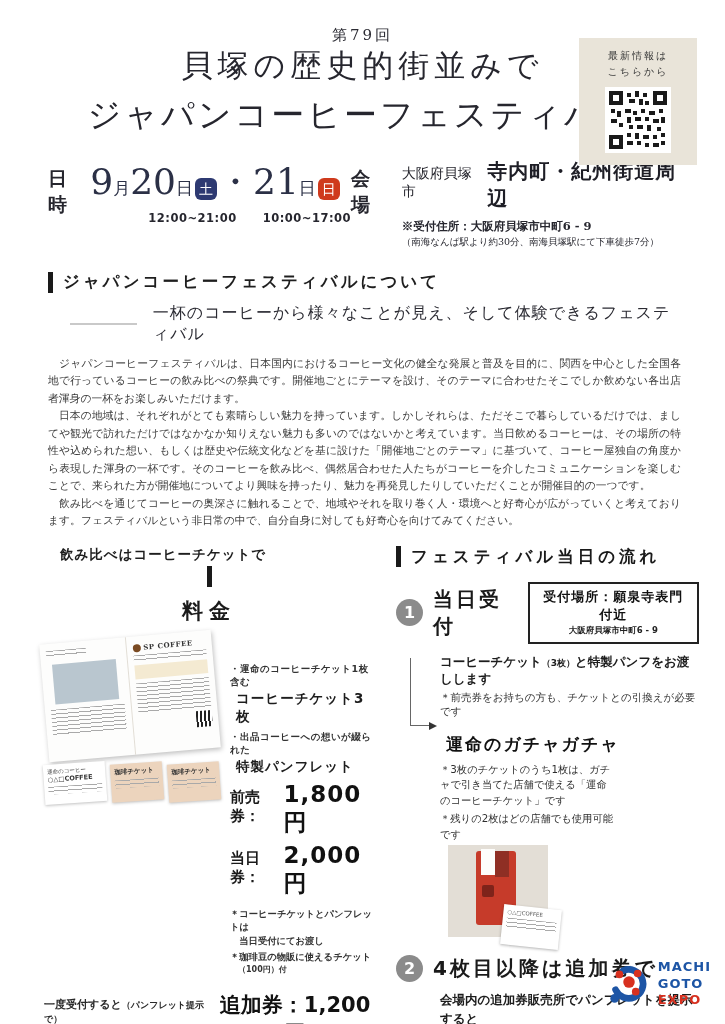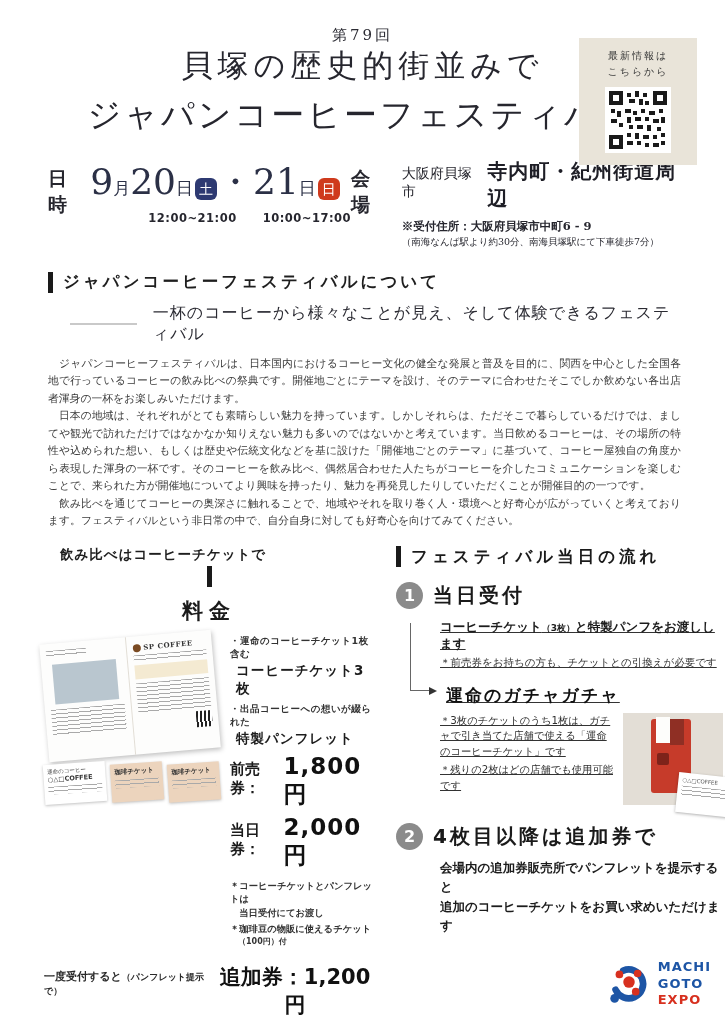--- a/index.html
+++ b/index.html
@@ -82,21 +82,21 @@
   .mini-qr { position:absolute; right:6px; bottom:22px; width:16px; height:16px; background:
     repeating-linear-gradient(90deg,#222 0 2px,#fff 2px 4px); }
   .tickets { position:absolute; left:0; top:128px; width:100%; display:flex; gap:5px; }
   .tk { transform:rotate(-4deg); box-shadow:0 1px 3px rgba(0,0,0,.25); padding:4px 4px; }
   .tk-white { width:62px; height:40px; background:#fff; }
   .tk-beige { width:52px; height:38px; background:#ecd4bd; }
   .tk .t1 { font-size:5.5px; color:#444; white-space:nowrap; overflow:hidden;}
   .tk .t2 { font-size:6.5px; font-weight:bold; color:#333; white-space:nowrap; overflow:hidden;}
   .tk .tx { height:8px; margin-top:3px;}
 
-  .price-info { flex:1; padding-left:8px; }
+  .price-info { flex:1; padding-left:8px;margin-top:28px; }
   .pi-note { font-size:9.5px; font-weight:bold; color:#333; letter-spacing:.5px;}
   .pi-main { font-size:13.5px; font-weight:bold; color:#1d1d1d; letter-spacing:1px; margin:1px 0 5px 6px; }
   .price-line { display:flex; align-items:baseline; margin-top:4px; }
   .price-lab { font-size:15px; font-weight:bold; color:#1a1a1a; }
   .price-val { font-size:23px; font-weight:bold; color:#111; letter-spacing:1px; }
   .pi-ast { font-size:9.3px; font-weight:bold; color:#333; margin-top:3px; line-height:1.45;}
   .pi-ast .sm { font-size:8px; }
 
   .addon-row { display:flex; align-items:flex-start; margin-top:16px; }
   .addon-left { font-size:11px; font-weight:bold; color:#2a2a2a; padding-top:6px;}
@@ -108,30 +108,30 @@
   .flow-head { display:flex; align-items:center; gap:10px; }
   .flow-title { font-size:16.5px; font-weight:bold; letter-spacing:4px; color:#1a1a1a; }
   .step { margin-top:14px; position:relative;}
   .step-row { display:flex; align-items:center; gap:10px; }
   .stepnum { width:27px; height:27px; border-radius:50%; background:#8b8b8b; color:#fff;
     font-size:16px; font-weight:bold; text-align:center; line-height:27px; flex:none;}
   .step-title { font-size:20px; font-weight:bold; color:#1a1a1a; letter-spacing:3px; }
   .place-box { border:2px solid #222; padding:4px 10px 5px; text-align:center; margin-left:4px;}
   .place-main { font-size:13px; font-weight:bold; color:#111; letter-spacing:1px;}
   .place-sub { font-size:8.5px; font-weight:bold; color:#222; margin-top:1px;}
-  .step1-body { margin:10px 0 0 44px; position:relative;text-decoration:underline;}
+  .step1-body { margin:10px 0 0 44px; position:relative;}
   .handout-main { font-size:12.5px; font-weight:bold; color:#1c1c1c; }
   .handout-main .sm { font-size:9px; }
   .handout-note { font-size:10.5px; color:#333; margin-top:3px;}
   .connector { position:absolute; left:-30px; top:4px; width:20px; height:68px;
     border-left:1.5px solid #666; border-bottom:1.5px solid #666;}
   .connector:after { content:""; position:absolute; right:-7px; bottom:-5px; border-left:8px solid #333;
     border-top:4.5px solid transparent; border-bottom:4.5px solid transparent;}
   .gacha-title { font-size:17px; font-weight:bold; letter-spacing:2px; color:#111; margin:14px 0 6px 6px;}
-  .gacha-wrap { display:flex; }
+  .gacha-wrap { display:flex;flex-direction:column; }
   .gacha-notes { width:175px; font-size:10.3px; color:#2e2e2e; line-height:1.5; }
   .gacha-notes p { margin-bottom:3px; }
   .gacha-photo { position:relative; width:100px; height:92px; background:#e3ded6; margin-left:8px; flex:none;}
   .gmach { position:absolute; left:28px; top:6px; width:40px; height:74px; background:#c63b2a; border-radius:3px;}
   .gmach:before { content:""; position:absolute; left:5px; top:-2px; width:14px; height:26px; background:#fdfdfb; box-shadow:14px 2px 0 #8f2f24;}
   .gmach:after { content:""; position:absolute; left:6px; top:34px; width:12px; height:12px; background:#7e231a; border-radius:2px;}
   .gcard { position:absolute; right:-12px; bottom:-10px; width:58px; height:40px; background:#fff;
     box-shadow:0 1px 3px rgba(0,0,0,.3); transform:rotate(6deg); padding:4px;}
 
   .step2-body { margin:8px 0 0 44px; }
@@ -335,20 +335,24 @@
     <div class="col-right">
       <div class="flow-head">
         <div class="bar"></div>
         <div class="flow-title">フェスティバル当日の流れ</div>
       </div>
 
       <div class="step">
         <div class="step-row">
           <div class="stepnum">1</div>
           <div class="step-title">当日受付</div>
+          <div class="place-box">
+            <div class="place-main">受付場所：願泉寺表門付近</div>
+            <div class="place-sub">大阪府貝塚市中町6 - 9</div>
+          </div>
         </div>
         <div class="step1-body">
           <div class="connector"></div>
           <div class="handout-main">
             <span>コーヒーチケット</span><span class="sm">（3枚）</span><span>と特製パンフをお渡しします</span>
           </div>
           <div class="handout-note">＊前売券をお持ちの方も、チケットとの引換えが必要です</div>
           <div class="gacha-title">運命のガチャガチャ</div>
           <div class="gacha-wrap">
             <div class="gacha-notes">

